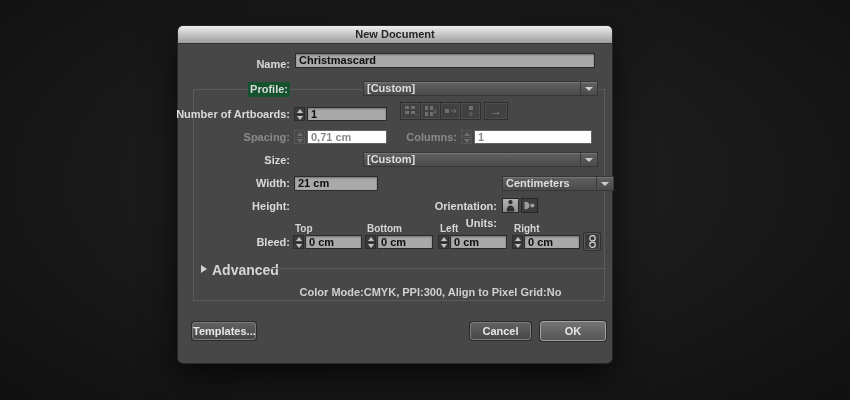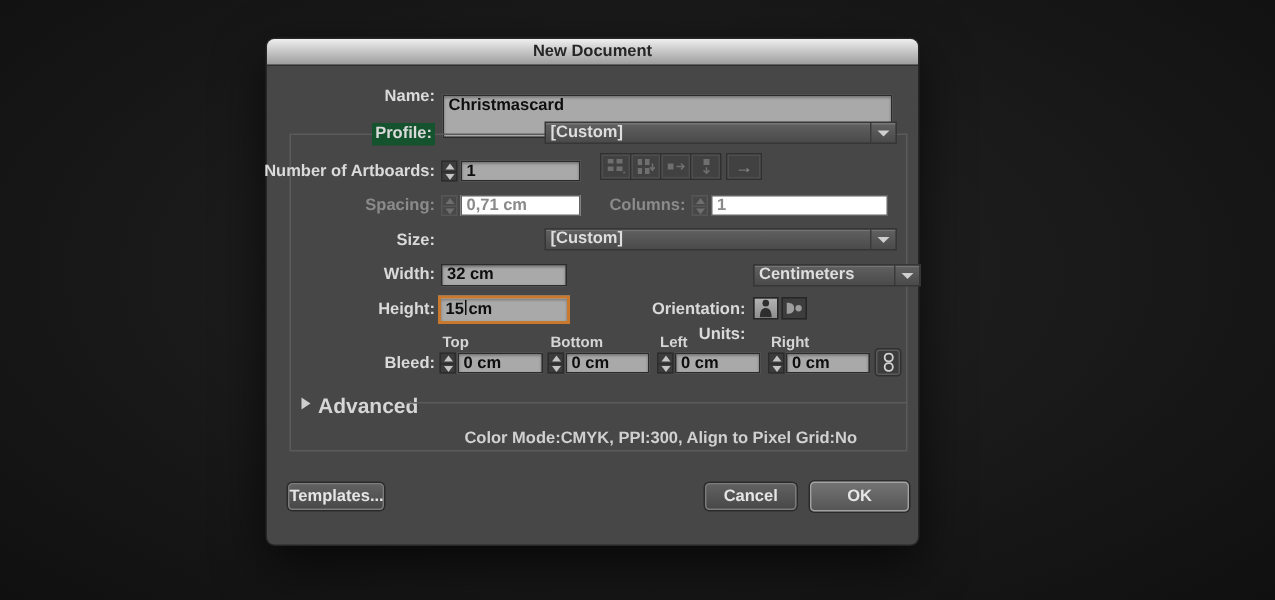--- a/index.html
+++ b/index.html
@@ -65,21 +65,21 @@
 <body>
 
 <div class="stage">
   <div class="dialog">
 
     <div class="titlebar">
       <span>New Document</span>
     </div>
 
     <div class="lbl" style="right:322px;top:31px;line-height:15px;">Name:</div>
-    <div class="tf" style="left:117px;top:37px;width:300px;height:29px;line-height:13px;">Christmascard</div>
+    <div class="tf" style="left:117px;top:27px;width:300px;height:15px;line-height:13px;">Christmascard</div>
 
     <div class="groupbox"></div>
 
     <div class="lbl" style="right:322px;top:56px;line-height:15px;background:#14532d;padding:0 2px;">Profile:</div>
     <div class="dd" style="left:185px;top:55px;width:235px;height:15px;line-height:13px;">
       <span>[Custom]</span>
       <span class="dd-arrow"></span>
     </div>
 
     <div class="lbl" style="right:322px;top:81px;line-height:14px;">Number of Artboards:</div>
@@ -137,31 +137,28 @@
     </div>
     <div class="tf dis" style="left:296px;top:104px;width:118px;height:14px;line-height:12px;">1</div>
 
     <div class="lbl" style="right:322px;top:127px;line-height:15px;">Size:</div>
     <div class="dd" style="left:185px;top:126px;width:235px;height:15px;line-height:13px;">
       <span>[Custom]</span>
       <span class="dd-arrow"></span>
     </div>
 
     <div class="lbl" style="right:322px;top:150px;line-height:15px;">Width:</div>
-    <div class="tf" style="left:116px;top:150px;width:84px;height:15px;line-height:13px;">32 cm</div>
+    <div class="tf" style="left:116px;top:150px;width:84px;height:15px;line-height:13px;">21 cm</div>
     <div class="lbl" style="right:115px;top:150px;line-height:15px;margin-top:40px;">Units:</div>
     <div class="dd" style="left:324px;top:150px;width:112px;height:15px;line-height:13px;">
       <span>Centimeters</span>
       <span class="dd-arrow"></span>
     </div>
 
     <div class="lbl" style="right:322px;top:173px;line-height:15px;">Height:</div>
-    <div class="tf focus" style="left:114px;top:171px;width:88px;height:19px;line-height:15px;">
-      <span>15</span><span class="caret"></span><span>cm</span>
-    </div>
     <div class="lbl" style="right:115px;top:173px;line-height:15px;">Orientation:</div>
     <div class="orientbtn sel" style="left:324px;top:172px;">
       <svg width="11" height="13" viewBox="0 0 11 13">
         <circle cx="5.5" cy="3.1" r="2.2" fill="#2e2e2e"></circle>
         <path d="M1.6 12.5 C1.6 8.4 3.1 6.4 5.5 6.4 C7.9 6.4 9.4 8.4 9.4 12.5 Z" fill="#2e2e2e"></path>
       </svg>
     </div>
     <div class="orientbtn unsel" style="left:343px;top:172px;">
       <svg width="13" height="11" viewBox="0 0 13 11">
         <g transform="rotate(90 6.5 5.5)">
@@ -205,20 +202,20 @@
       <svg width="9" height="13" viewBox="0 0 9 13">
         <rect x="1.8" y="0.7" width="5.4" height="5.2" rx="2.4" fill="none" stroke="#d2d2d2" stroke-width="1.2"></rect>
         <rect x="1.8" y="7.1" width="5.4" height="5.2" rx="2.4" fill="none" stroke="#d2d2d2" stroke-width="1.2"></rect>
       </svg>
     </div>
 
     <span class="tri-right" style="position:absolute;left:23px;top:239px;"></span>
     <div style="position:absolute;left:34px;top:236px;font-size:14px;font-weight:700;color:#d6d6d6;">Advanced</div>
     <div class="advline" style="left:92px;top:242px;width:335px;"></div>
 
-    <div class="summary" style="left:29px;top:260px;width:467px;">Color Mode:CMYK, PPI:300, Align to Pixel Grid:No</div>
+    <div class="summary" style="left:19px;top:260px;width:467px;">Color Mode:CMYK, PPI:300, Align to Pixel Grid:No</div>
 
     <div class="btn" style="left:14px;top:296px;width:64px;height:18px;line-height:16px;">Templates...</div>
     <div class="btn" style="left:292px;top:296px;width:61px;height:18px;line-height:16px;">Cancel</div>
     <div class="btn primary" style="left:362px;top:295px;width:66px;height:20px;line-height:18px;">OK</div>
 
   </div>
 </div>
 
 </body></html>

